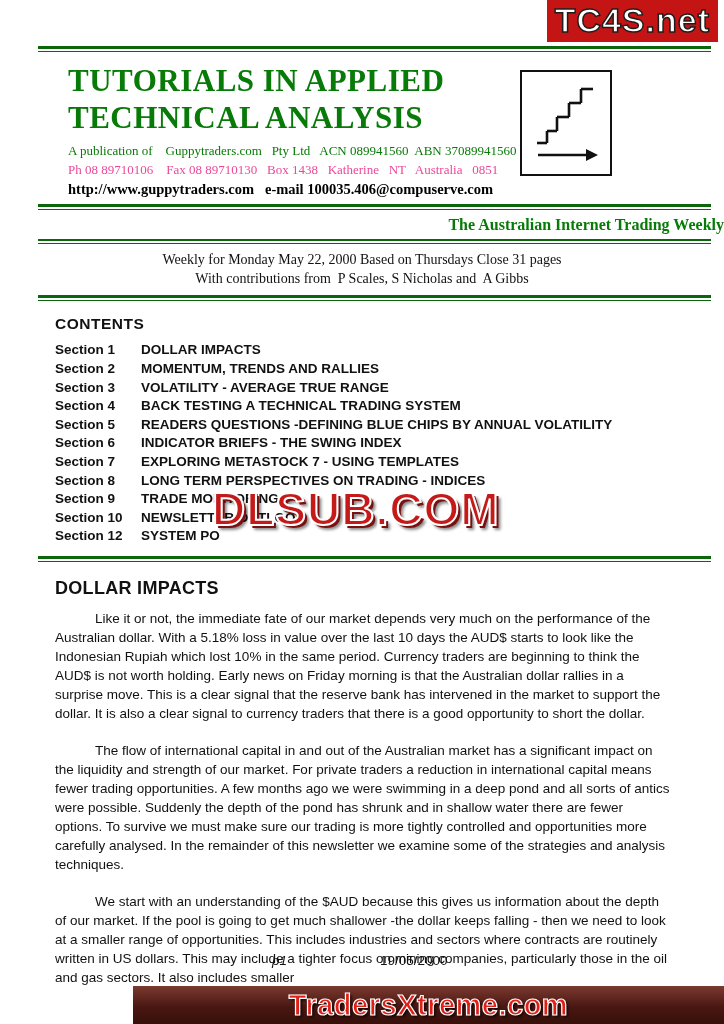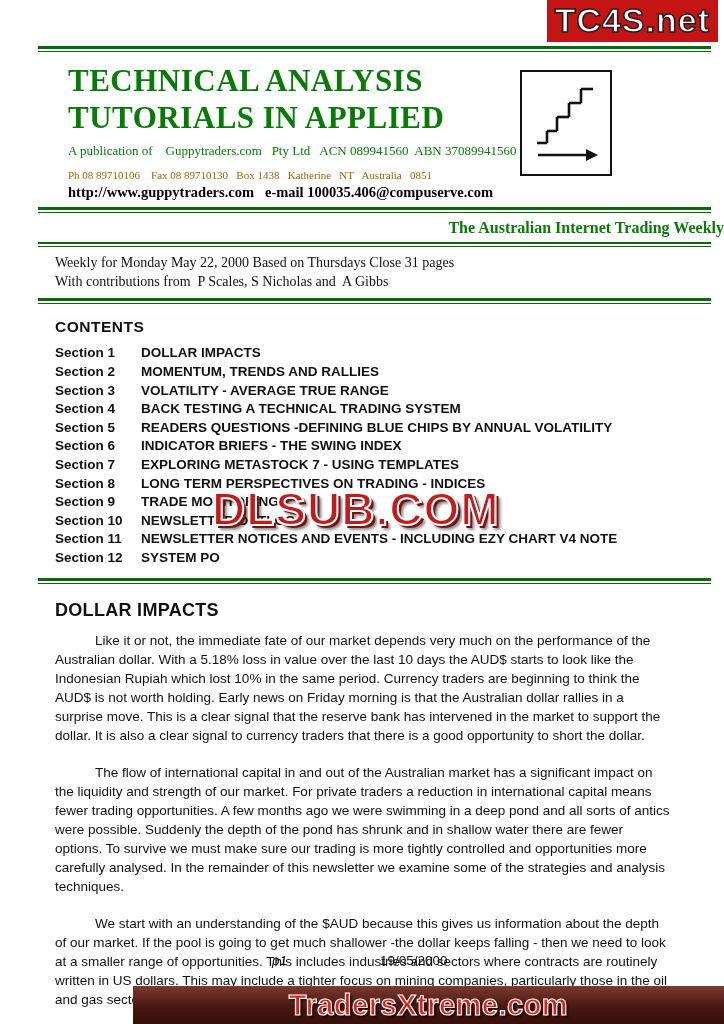--- a/index.html
+++ b/index.html
@@ -20,31 +20,31 @@
     -webkit-text-stroke:1.5px #1d1d1d;letter-spacing:1px;
   }
   
   .mast{display:flex;margin-top:10px;}
   .mast-left{margin-left:68px;flex:1;}
   .title-line{
     font-family:"Liberation Serif",serif;font-weight:bold;color:#077a07;
     font-size:31px;line-height:1.2;letter-spacing:.5px;
   }
   .pub-line{font-family:Liberation Serif, serif;color:#077a07;font-size:13px;margin-top:7px;white-space:pre-wrap;}
-  .contact-line{font-family:"Liberation Serif",serif;color:#a16207;font-size:11px;margin-top:10px;white-space:pre-wrap;}
+  .contact-line{font-family:"Liberation Serif",serif;color:#ec4899;font-size:13px;margin-top:3px;white-space:pre-wrap;}
   .web-line{font-family:"Liberation Serif",serif;color:#000;font-weight:bold;font-size:14.5px;margin-top:3px;white-space:pre-wrap;}
   .chart-box{
     width:88px;height:102px;border:2px solid #111;margin-right:112px;margin-top:8px;
     flex:none;display:flex;align-items:center;justify-content:center;background:#fff;
   }
   .tagline{
     font-family:"Liberation Serif",serif;font-weight:bold;color:#077a07;
     font-size:16px;margin:6px 0 5px 100px;text-align:right;
   }
-  .issue-block{margin:8px 55px 8px 55px;
+  .issue-block{margin:8px 55px 8px 55px;text-align:center;
     font-family:"Liberation Serif",serif;font-size:14px;color:#111;}
   .issue-block div{margin:3px 0;white-space:pre-wrap;}
   
   .toc{margin:14px 54px 10px 55px;}
   .toc-heading{font-weight:bold;font-size:15.5px;letter-spacing:.5px;margin-bottom:8px;}
   .toc-row{display:flex;font-weight:bold;font-size:13.5px;line-height:18.6px;}
   .toc-sec{flex:none;width:86px;}
   .toc-title{flex:1;}
   
   .article{margin:0 54px 0 55px;}
@@ -80,22 +80,22 @@
 <body>
 
 <div class="page">
 
   <div class="tc4s">TC4S.net</div>
 
   <div class="rule" style="margin-top:46px;"></div>
 
   <div class="mast">
     <div class="mast-left">
+      <div class="title-line">TUTORIALS IN APPLIED</div>
       <div class="title-line">TECHNICAL ANALYSIS</div>
-      <div class="title-line">TUTORIALS IN APPLIED</div>
       <div class="pub-line">A publication of    Guppytraders.com   Pty Ltd   ACN 089941560  ABN 37089941560</div>
       <div class="contact-line">Ph 08 89710106    Fax 08 89710130   Box 1438   Katherine   NT   Australia   0851</div>
       <div class="web-line">http://www.guppytraders.com   e-mail 100035.406@compuserve.com</div>
     </div>
     <div class="chart-box">
       <svg width="72" height="88" viewBox="0 0 72 88">
         <g stroke="#111" stroke-width="2.6" fill="none">
           <path d="M7 64 h10"></path>
           <path d="M17 64 V52"></path>
           <path d="M17 52 h10"></path>
@@ -162,24 +162,20 @@
     </div>
     <div class="toc-row">
       <span class="toc-sec">Section 9</span>
       <span class="toc-title">TRADE MONITORING</span>
     </div>
     <div class="toc-row">
       <span class="toc-sec">Section 10</span>
       <span class="toc-title">NEWSLETTER OUTLOOK</span>
     </div>
     <div class="toc-row">
-      <span class="toc-sec">Section 11</span>
-      <span class="toc-title">NEWSLETTER NOTICES AND EVENTS - INCLUDING EZY CHART V4 NOTE</span>
-    </div>
-    <div class="toc-row">
       <span class="toc-sec">Section 12</span>
       <span class="toc-title">SYSTEM PO</span>
     </div>
   </div>
 
   <div class="rule"></div>
 
   <div class="article">
     <div class="article-heading">DOLLAR IMPACTS</div>
     <p>Like it or not, the immediate fate of our market depends very much on the performance of the Australian dollar.  With a 5.18% loss in value over the last 10 days the AUD$ starts to look like the Indonesian Rupiah which lost 10% in the same period.  Currency traders are beginning to think the AUD$ is not worth holding. Early news on Friday morning is that the Australian dollar rallies in a surprise move. This is a clear signal that the reserve bank has intervened in the market to support the dollar. It is also a clear signal to currency traders that there is a good opportunity to short the dollar.</p>

